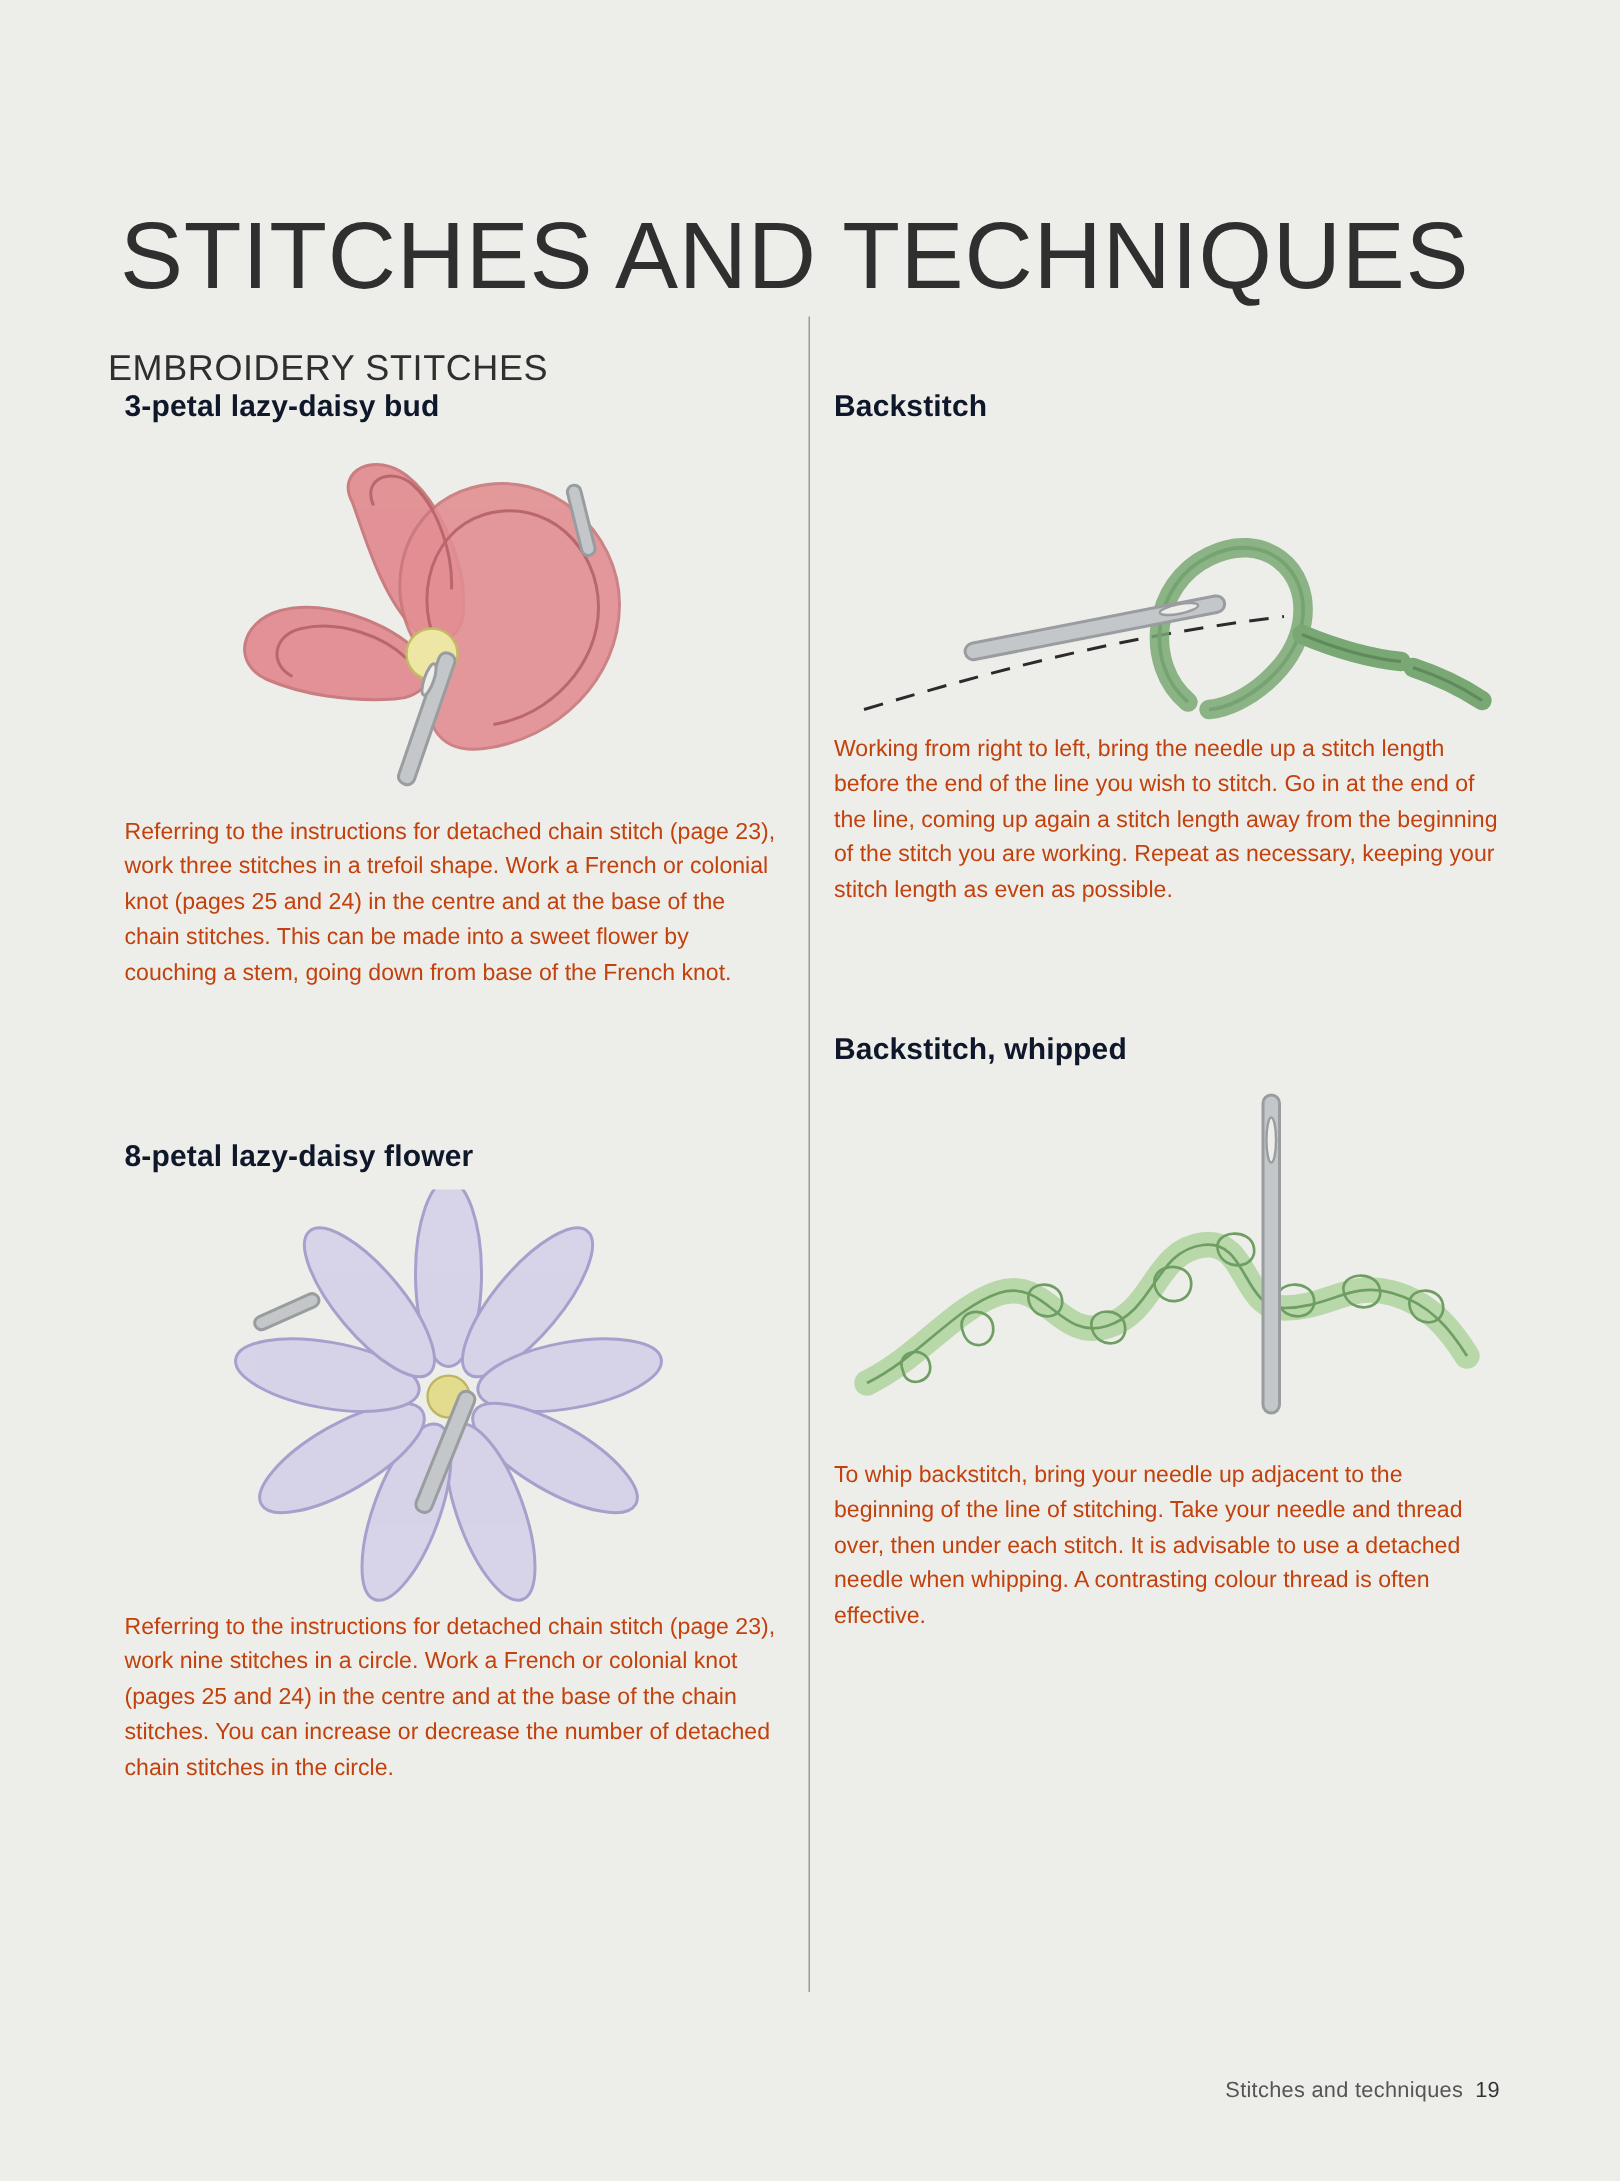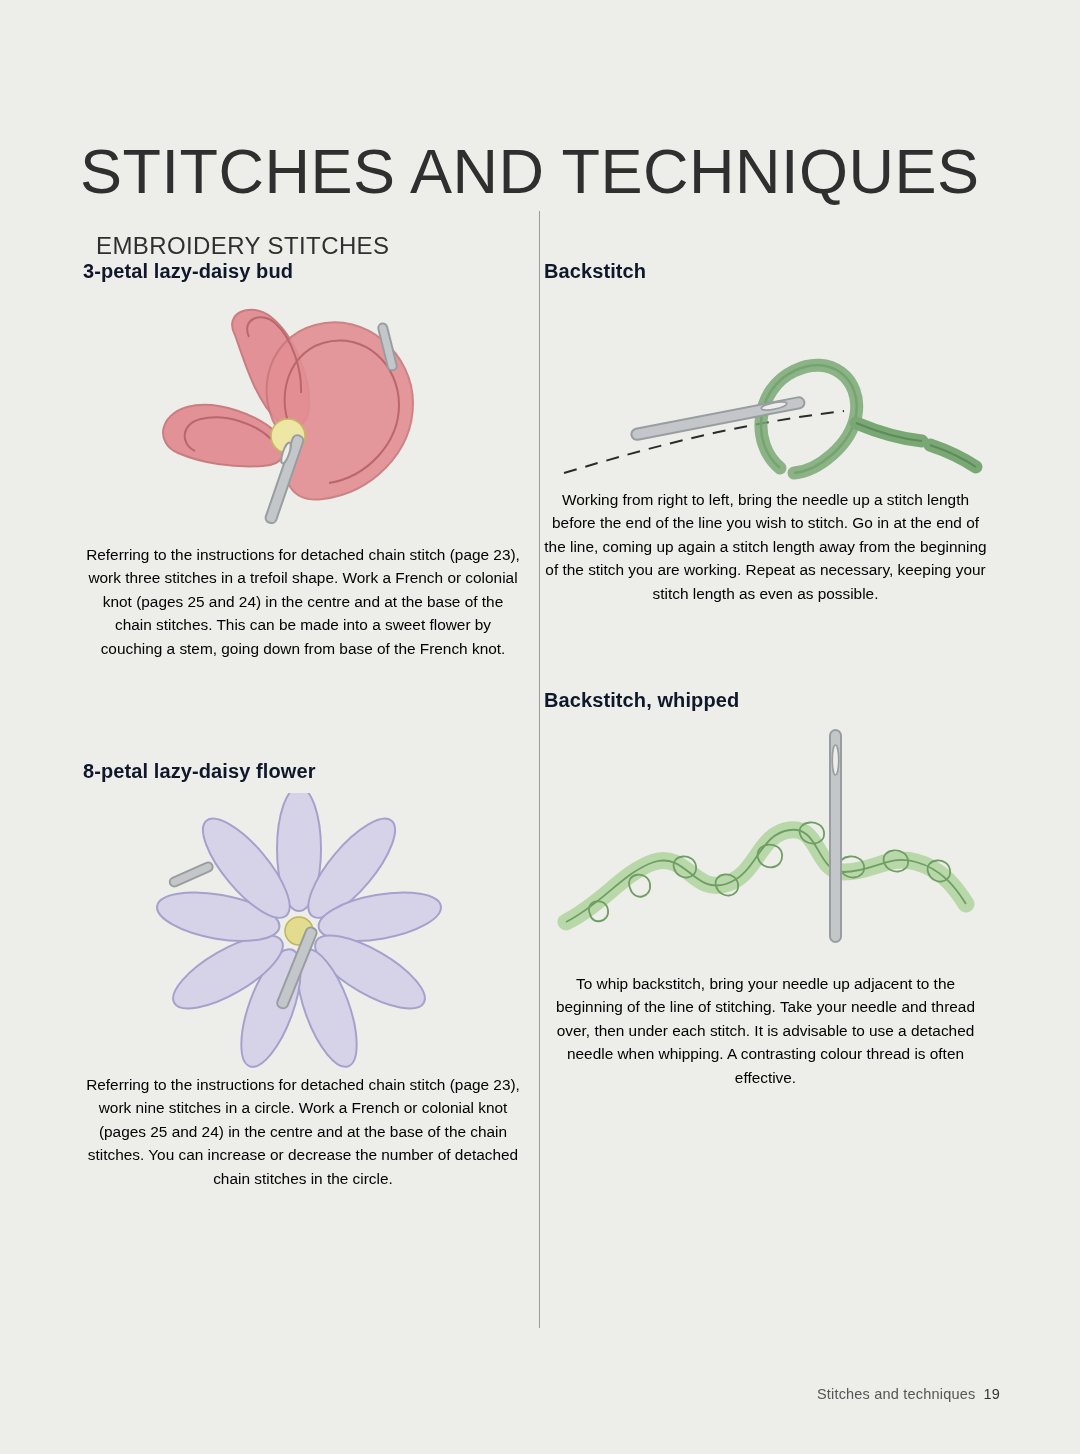--- a/index.html
+++ b/index.html
@@ -26,21 +26,21 @@
     width: 930px;
     font-size: 63px;
     font-weight: 300;
     letter-spacing: 0.5px;
     color: #2f2f2f;
     font-family: "Liberation Sans", sans-serif;
     line-height: 1.05;
   }
   .section-title {
     position: absolute;
-    left: 96px;
+    left: 72px;
     top: 212px;
     font-size: 24px;
     font-weight: 400;
     letter-spacing: 0.4px;
     color: #2f2f2f;
   }
   .divider {
     position: absolute;
     left: 539px;
     top: 211px;
@@ -49,37 +49,36 @@
     background: #9a9a96;
   }
   .col-left {
     position: absolute;
     left: 83px;
     top: 260px;
     width: 440px;
   }
   .col-right {
     position: absolute;
-    left: 544px;
+    left: 556px;
     top: 260px;
     width: 443px;
   }
   .entry-title {
     font-size: 20px;
     font-weight: 700;
     color: #0f172a;
     margin: 0 0 10px 0;
     letter-spacing: 0.1px;
   }
   .body-text {
     font-size: 15.4px;
     line-height: 1.52;
-    color: #000000;
+    color: #c2410c;
     margin: 0;
-    text-align: center;
   }
   .figure {
     position: relative;
     width: 100%;
   }
   .footer {
     position: absolute;
     right: 80px;
     bottom: 52px;
     font-size: 14.5px;

